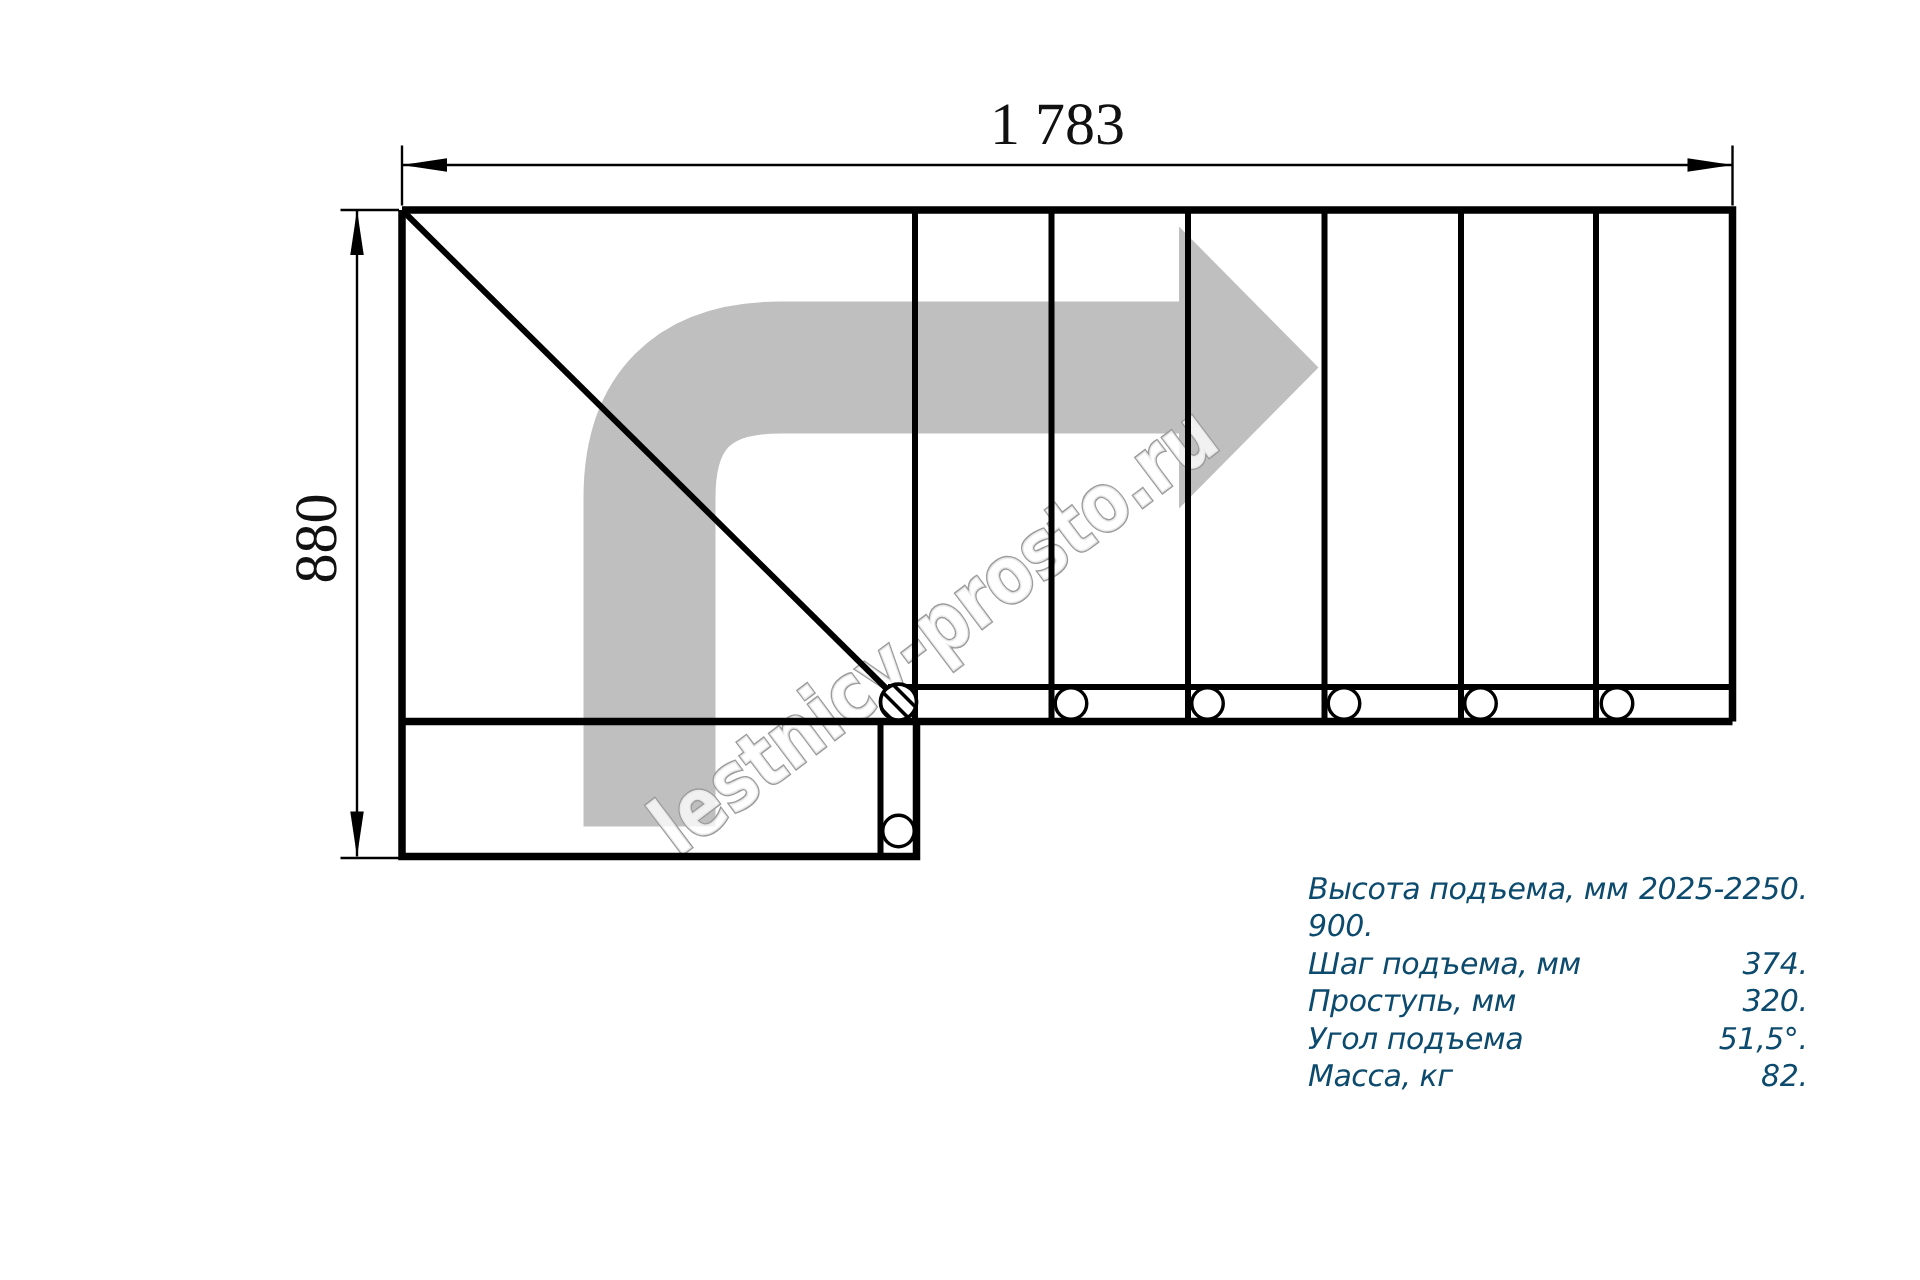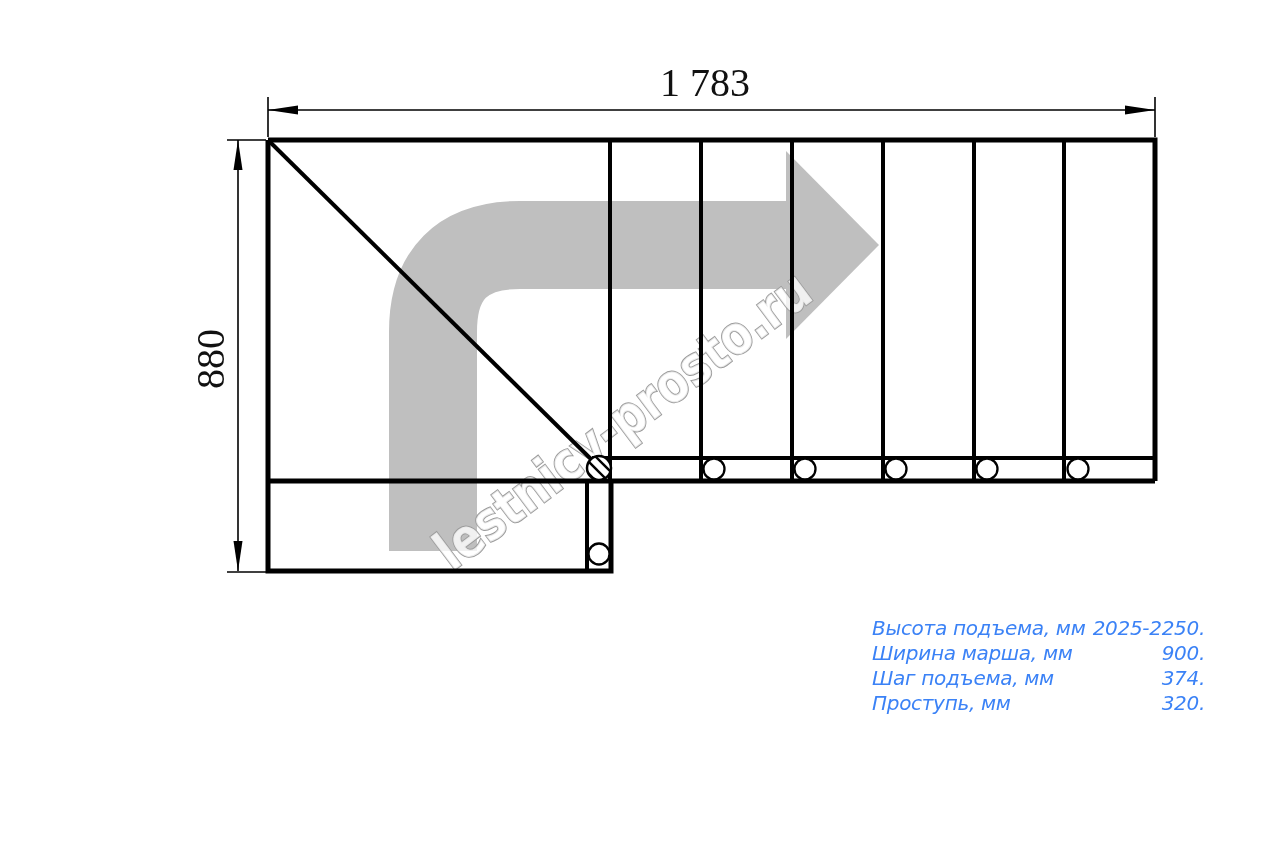--- a/index.html
+++ b/index.html
@@ -2,23 +2,23 @@
 <html><head>
 <meta charset="utf-8">
 <style>
   html,body{margin:0;padding:0;background:#fff;}
   #stage{position:relative;width:1280px;height:853px;background:#fff;overflow:hidden;
          font-family:"Liberation Sans",sans-serif;}
   #plan-svg{position:absolute;left:0;top:0;}
   .dim-text{font-family:"Liberation Serif","DejaVu Serif",serif;font-size:40px;fill:#111;}
   .wm{font-family:"DejaVu Sans","Liberation Sans",sans-serif;font-weight:bold;font-size:54px;
       fill:rgba(255,255,255,0.78);stroke:#9c9c9c;stroke-width:2px;paint-order:stroke;}
-  .specs{position:absolute;left:872px;top:616px;width:333px;
+  .specs{position:absolute;left:872px;top:580px;width:333px;
          font-family:"DejaVu Sans","Liberation Sans",sans-serif;
-         font-style:italic;font-size:20px;letter-spacing:-0.3px;color:#3b82f6;}
+         font-style:italic;font-size:20px;letter-spacing:-0.3px;color:#0c4a6e;}
   .spec-row{display:flex;justify-content:space-between;height:25px;line-height:25px;}
   .spec-label{white-space:nowrap;}
   .spec-value{white-space:nowrap;text-align:left;}
 </style>
 </head>
 <body>
 
 <div id="stage">
 
   <svg id="plan-svg" width="1280" height="853" viewBox="0 0 1280 853">
@@ -93,26 +93,33 @@
     <text class="dim-text" x="705" y="96" text-anchor="middle">1 783</text>
     <text class="dim-text" transform="translate(224,359) rotate(-90)" text-anchor="middle">880</text>
   </svg>
 
   <div class="specs">
     <div class="spec-row">
       <span class="spec-label">Высота подъема, мм</span>
       <span class="spec-value">2025-2250.</span>
     </div>
     <div class="spec-row">
-      <span class="spec-label">Ширина марша, мм</span>
       <span class="spec-value">900.</span>
     </div>
     <div class="spec-row">
       <span class="spec-label">Шаг подъема, мм</span>
       <span class="spec-value">374.</span>
     </div>
     <div class="spec-row">
       <span class="spec-label">Проступь, мм</span>
       <span class="spec-value">320.</span>
     </div>
+    <div class="spec-row">
+      <span class="spec-label">Угол подъема</span>
+      <span class="spec-value">51,5°.</span>
+    </div>
+    <div class="spec-row">
+      <span class="spec-label">Масса, кг</span>
+      <span class="spec-value">82.</span>
+    </div>
   </div>
 
 </div>
 
 </body></html>

